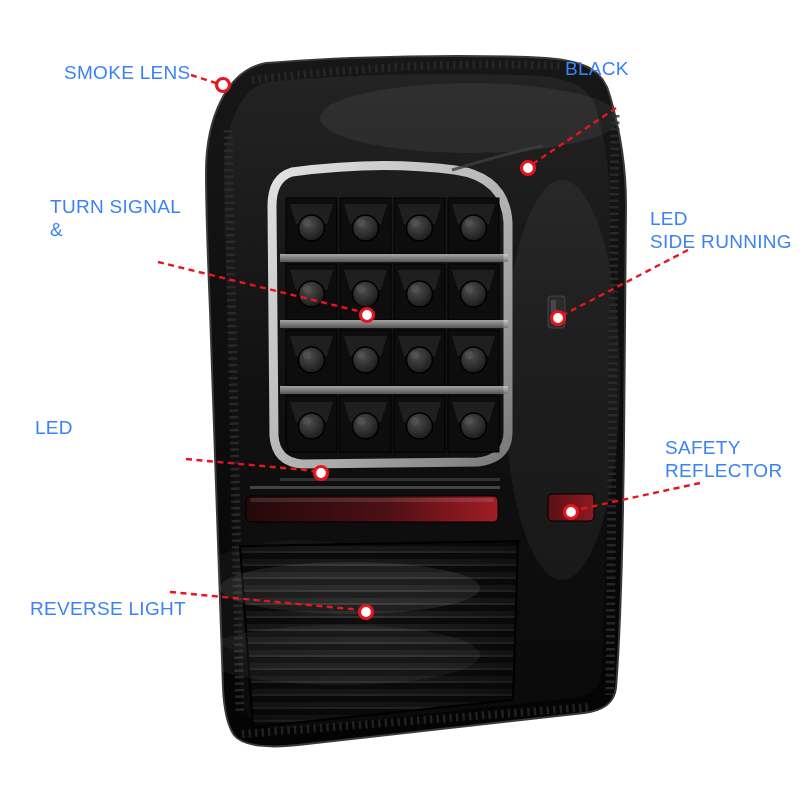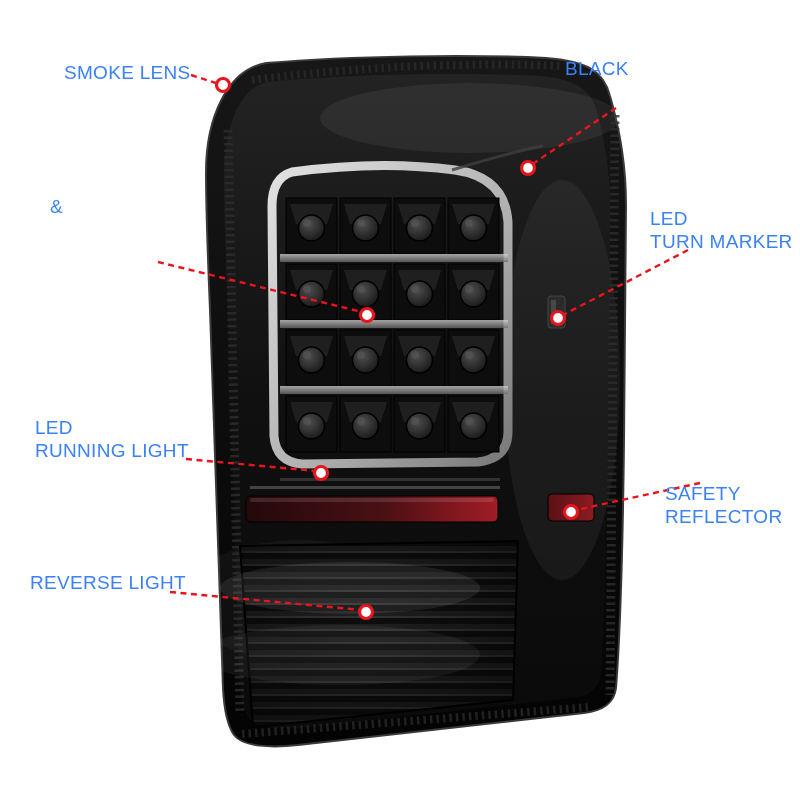--- a/index.html
+++ b/index.html
@@ -12,22 +12,22 @@
     position:absolute;color:#3b82f6;font-size:19px;font-weight:400;
     line-height:1.2;letter-spacing:.3px;white-space:nowrap;
   }
   .callout span{display:block;}
   .ta-c{text-align:left;}
   #c-smoke-lens{left:64px;top:62px;}
   #c-black-housing{left:565px;top:58px;width:150px;}
   #c-turn-signal{left:50px;top:196px;width:140px;}
   #c-led-side-marker{left:650px;top:208px;width:145px;}
   #c-led-running-light{left:35px;top:417px;}
-  #c-safety-reflector{left:665px;top:437px;width:130px;margin-top:46px;}
-  #c-reverse-light{left:30px;top:572px;}
+  #c-safety-reflector{left:665px;top:437px;width:130px;}
+  #c-reverse-light{left:30px;top:598px;}
 </style>
 </head>
 <body>
 
 <div class="stage">
 
   <svg class="art" width="800" height="800" viewBox="0 0 800 800">
     <defs>
       <linearGradient id="gHousing" x1="0" y1="0" x2="0" y2="1">
         <stop offset="0" stop-color="#171717"></stop>
@@ -172,31 +172,31 @@
 
   <div id="c-smoke-lens" class="callout">
     <span>SMOKE LENS</span>
   </div>
 
   <div id="c-black-housing" class="callout ta-c">
     <span>BLACK</span>
   </div>
 
   <div id="c-turn-signal" class="callout ta-c">
+    <span>TURN SIGNAL</span>
     <span>&amp;</span>
   </div>
 
   <div id="c-led-side-marker" class="callout ta-c">
     <span>LED</span>
-    <span>TURN MARKER</span>
+    <span>SIDE RUNNING</span>
   </div>
 
   <div id="c-led-running-light" class="callout">
     <span>LED</span>
-    <span>RUNNING LIGHT</span>
   </div>
 
   <div id="c-safety-reflector" class="callout ta-c">
     <span>SAFETY</span>
     <span>REFLECTOR</span>
   </div>
 
   <div id="c-reverse-light" class="callout">
     <span>REVERSE LIGHT</span>
   </div>

